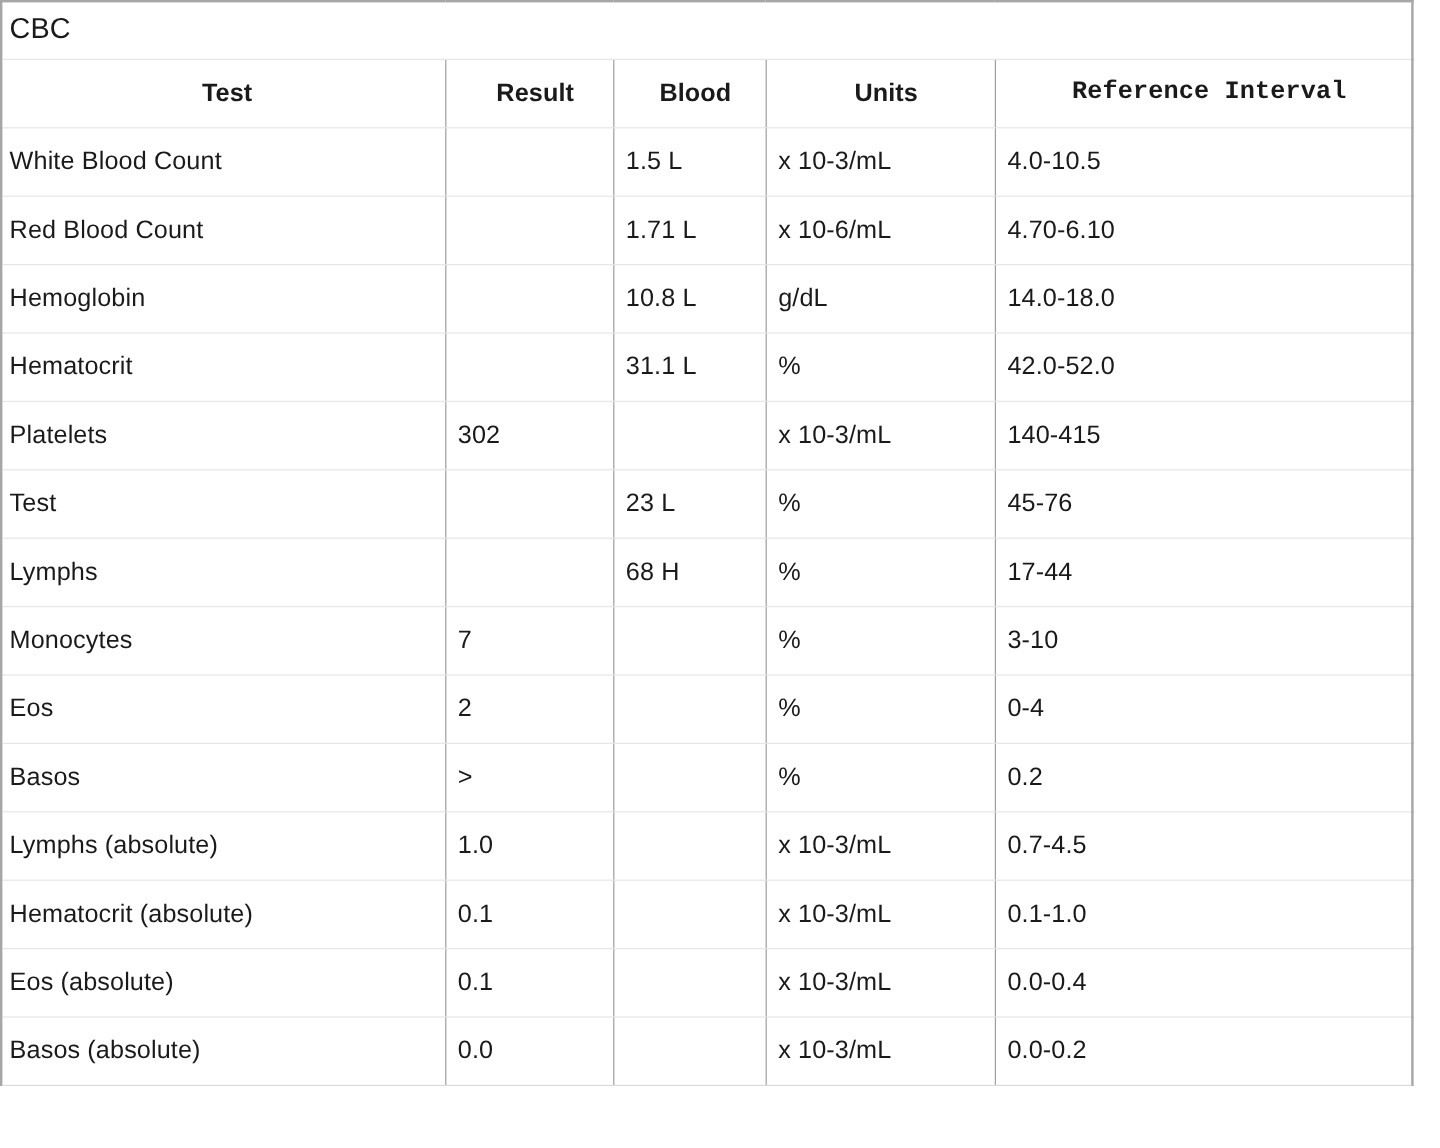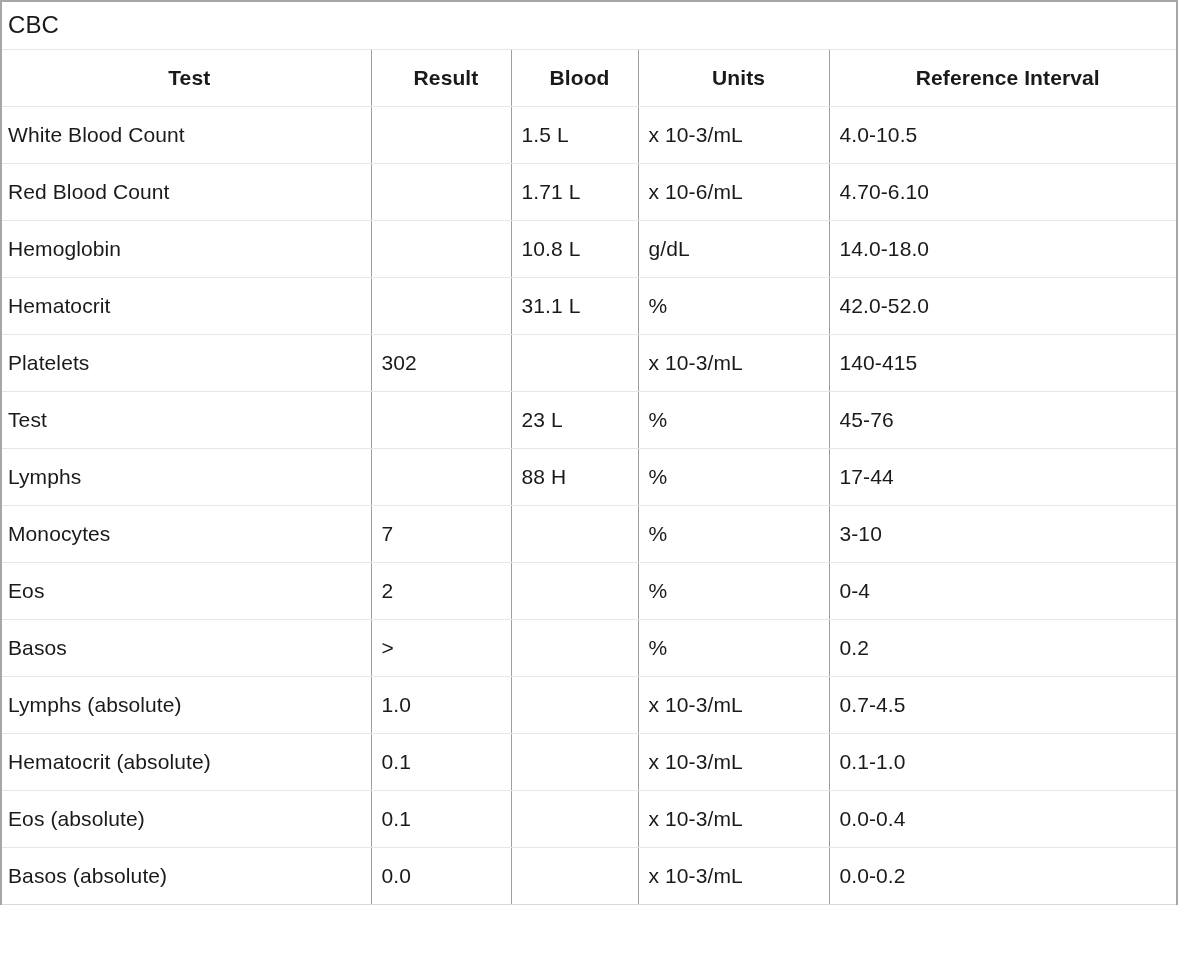--- a/index.html
+++ b/index.html
@@ -63,20 +63,21 @@
     height: 28px;
     line-height: 1.15;
     letter-spacing: 0.1px;
   }
   tr.header-row th.col-test {
     border-right: 1px solid #9e9e9e;
     padding-left: 6px;
   }
   tr.header-row th.col-ref {
     border-right: none;
+    font-family: Liberation Mono, monospace;
   }
 
   
   tr.data-row td {
     border-bottom: 1px solid #e6e6e6;
     border-right: 1px solid #9e9e9e;
     padding: 14px 0 14px 10px;
     font-size: 21px;
     font-weight: 400;
     vertical-align: middle;
@@ -158,21 +159,21 @@
         <tr class="data-row">
           <td class="col-test">Test</td>
           <td class="col-result"></td>
           <td class="col-flag">23 L</td>
           <td class="col-units">%</td>
           <td class="col-ref">45-76</td>
         </tr>
         <tr class="data-row">
           <td class="col-test">Lymphs</td>
           <td class="col-result"></td>
-          <td class="col-flag">88 H</td>
+          <td class="col-flag">68 H</td>
           <td class="col-units">%</td>
           <td class="col-ref">17-44</td>
         </tr>
         <tr class="data-row">
           <td class="col-test">Monocytes</td>
           <td class="col-result">7</td>
           <td class="col-flag"></td>
           <td class="col-units">%</td>
           <td class="col-ref">3-10</td>
         </tr>

